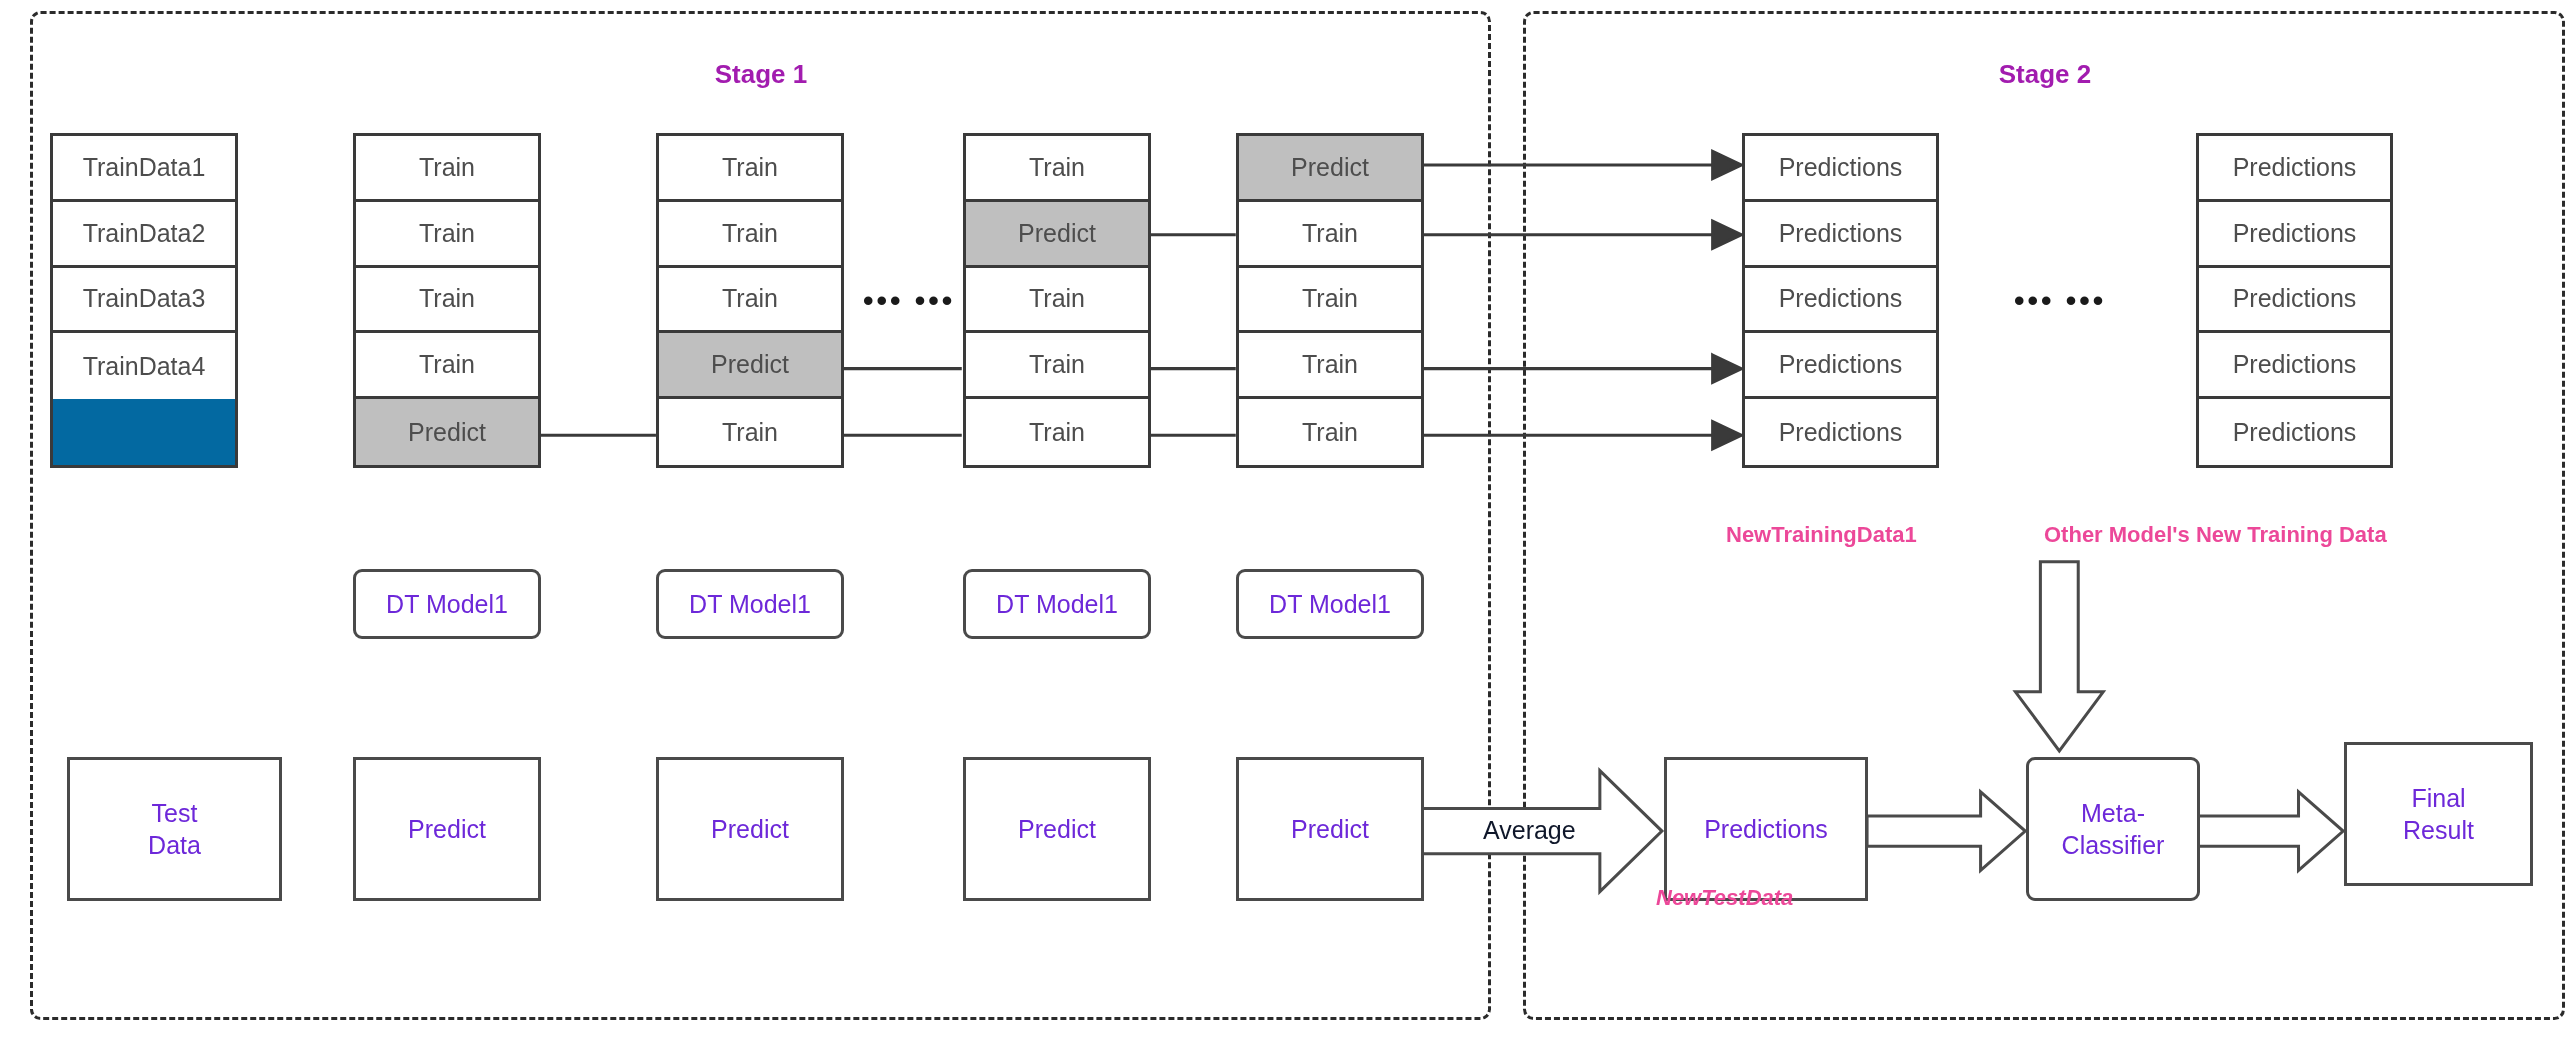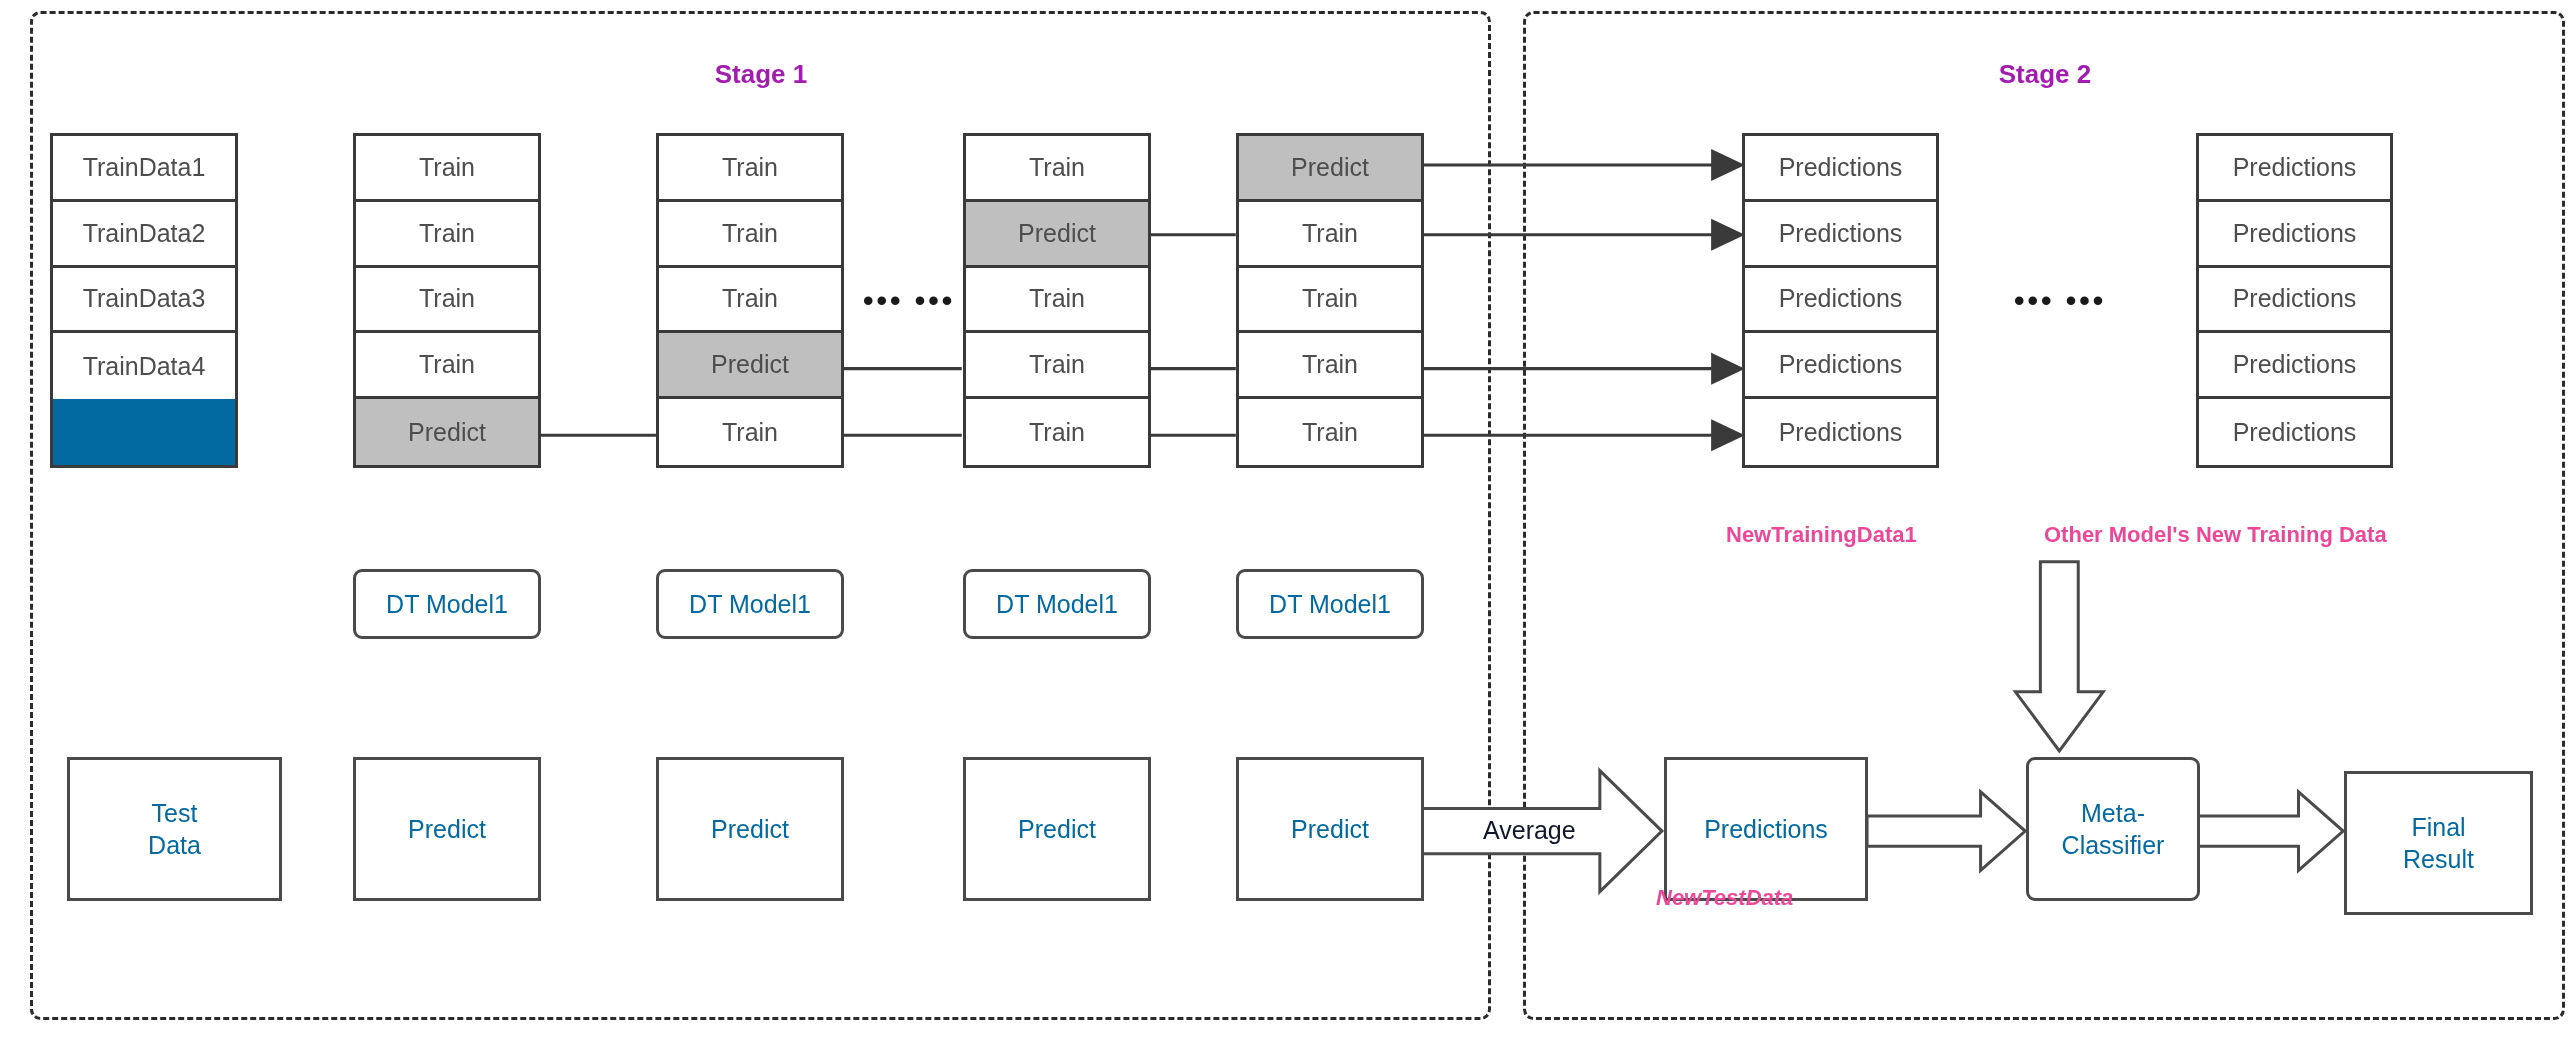--- a/index.html
+++ b/index.html
@@ -12,21 +12,21 @@
 
   
   .col{position:absolute;box-sizing:border-box;border:3.8px solid #3a3a3a;background:#0369a1;}
   .cell{box-sizing:border-box;height:20%;display:flex;align-items:center;justify-content:center;
         font-size:25px;color:#4d4d4d;border-bottom:3.8px solid #3a3a3a;background:#fff;}
   .cell:last-child{border-bottom:none;}
   .cell.pred{background:#bfbfbf;}
 
   .bigbox{position:absolute;box-sizing:border-box;border:3px solid #4a4a4a;background:#fff;
           display:flex;align-items:center;justify-content:center;text-align:center;
-          font-size:25px;color:#0369a1;line-height:1.28;}
+          font-size:25px;color:#6d28d9;line-height:1.28;}
   .bigbox.round{border-radius:9px;}
 
   .ellipsis{position:absolute;font-size:30px;font-weight:bold;color:#1a1a1a;letter-spacing:3px;white-space:nowrap;}
 
   .label{position:absolute;font-weight:bold;font-size:22px;color:#ec4899;white-space:nowrap;}
   svg.overlay{position:absolute;left:0;top:0;width:2576px;height:1037px;pointer-events:none;}
 </style>
 </head>
 <body>
 
@@ -154,17 +154,17 @@
 <div class="label" style="left:2044px;top:522px;">Other Model's New Training Data</div>
 
 <div class="bigbox" style="left:1664px;top:757px;width:204px;height:144px;">Predictions</div>
 <div class="label" style="left:1656px;top:885px;font-style:italic;">NewTestData</div>
 
 <div class="bigbox round" style="left:2026px;top:757px;width:174px;height:144px;flex-direction:column;">
   <span>Meta-</span>
   <span>Classifier</span>
 </div>
 
-<div class="bigbox" style="left:2344px;top:771px;width:189px;height:144px;flex-direction:column;">
+<div class="bigbox" style="left:2344px;top:742px;width:189px;height:144px;flex-direction:column;">
   <span>Final</span>
   <span>Result</span>
 </div>
 
 
 </body></html>

